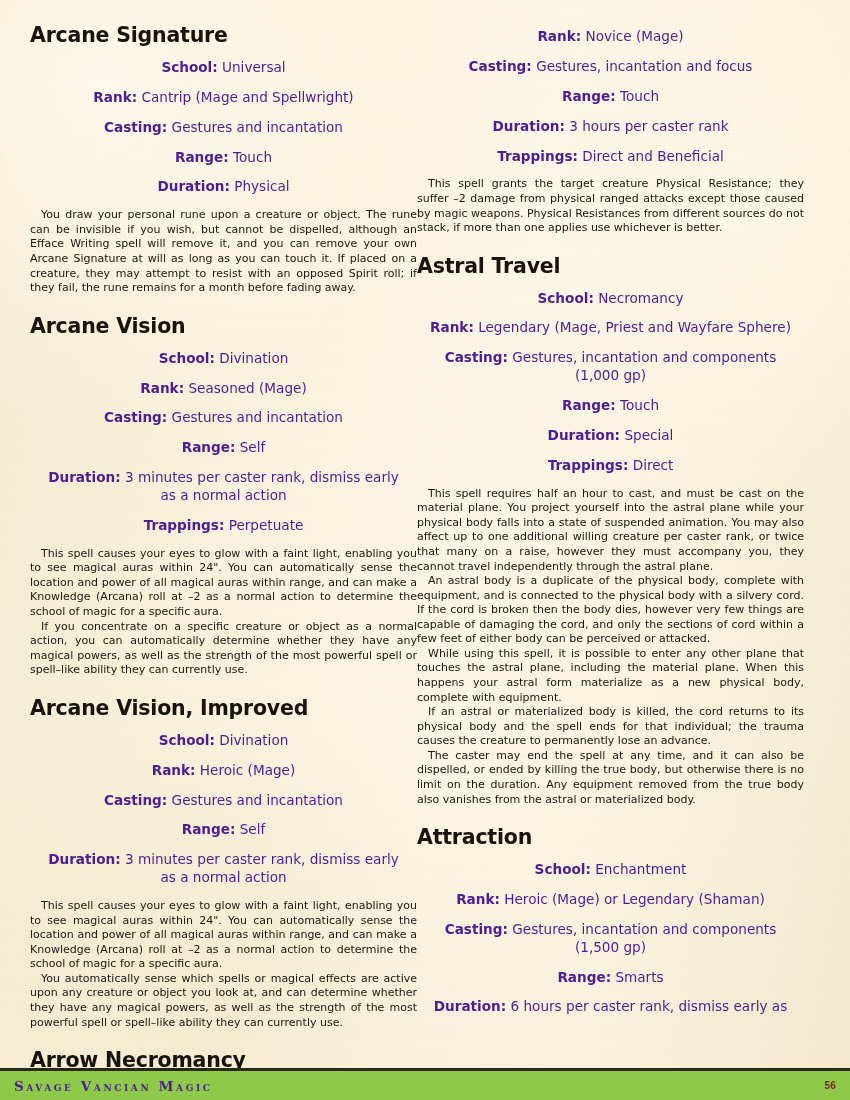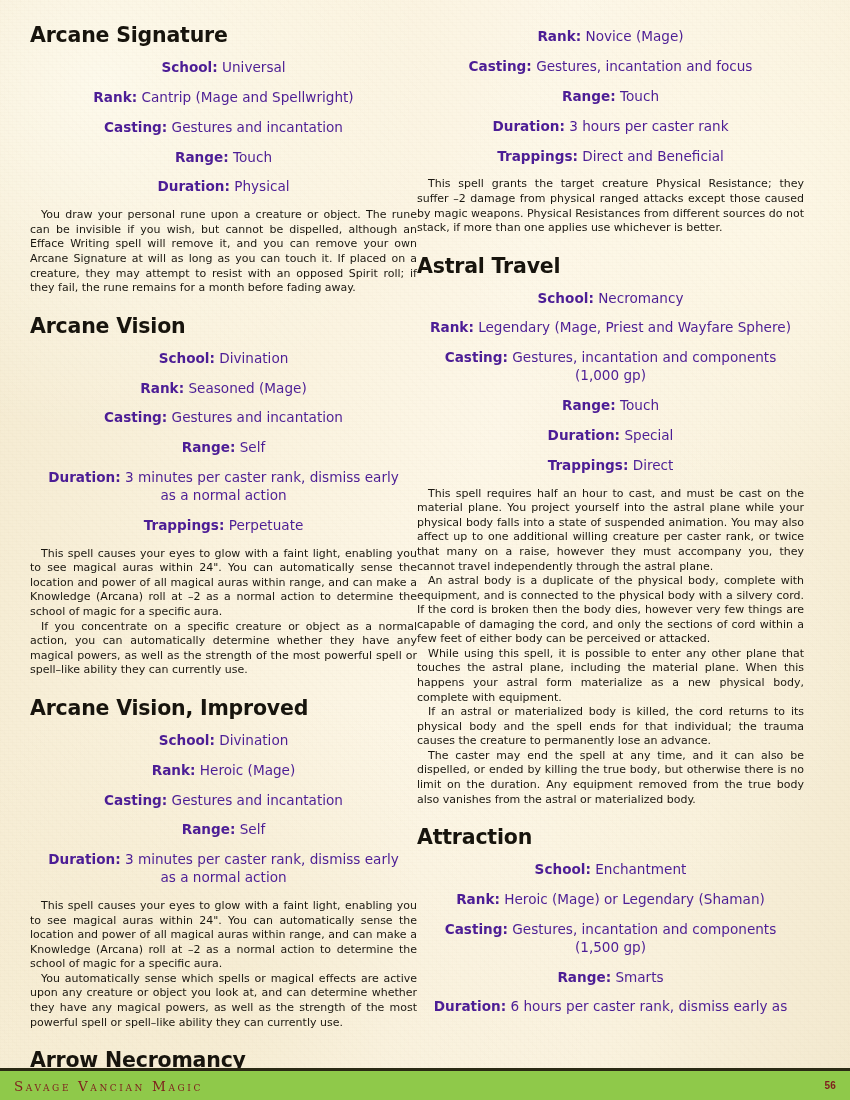--- a/index.html
+++ b/index.html
@@ -106,22 +106,22 @@
     display: flex;
     align-items: center;
     justify-content: space-between;
     padding: 0 14px 0 14px;
   }
   #footer-title {
     font-family: "DejaVu Serif", serif;
     font-variant: small-caps;
     font-size: 13.5px;
     letter-spacing: 2.6px;
-    font-weight: normal;
-    color: #7f1d1d;
+    font-weight: bold;
+    color: #4c1d95;
     text-align: center;
   }
   #footer-page {
     font-family: Liberation Sans, sans-serif;
     font-size: 10px;
     font-weight: bold;
     color: #7f1d1d;
     letter-spacing: 0.2px;
   }
 </style>

